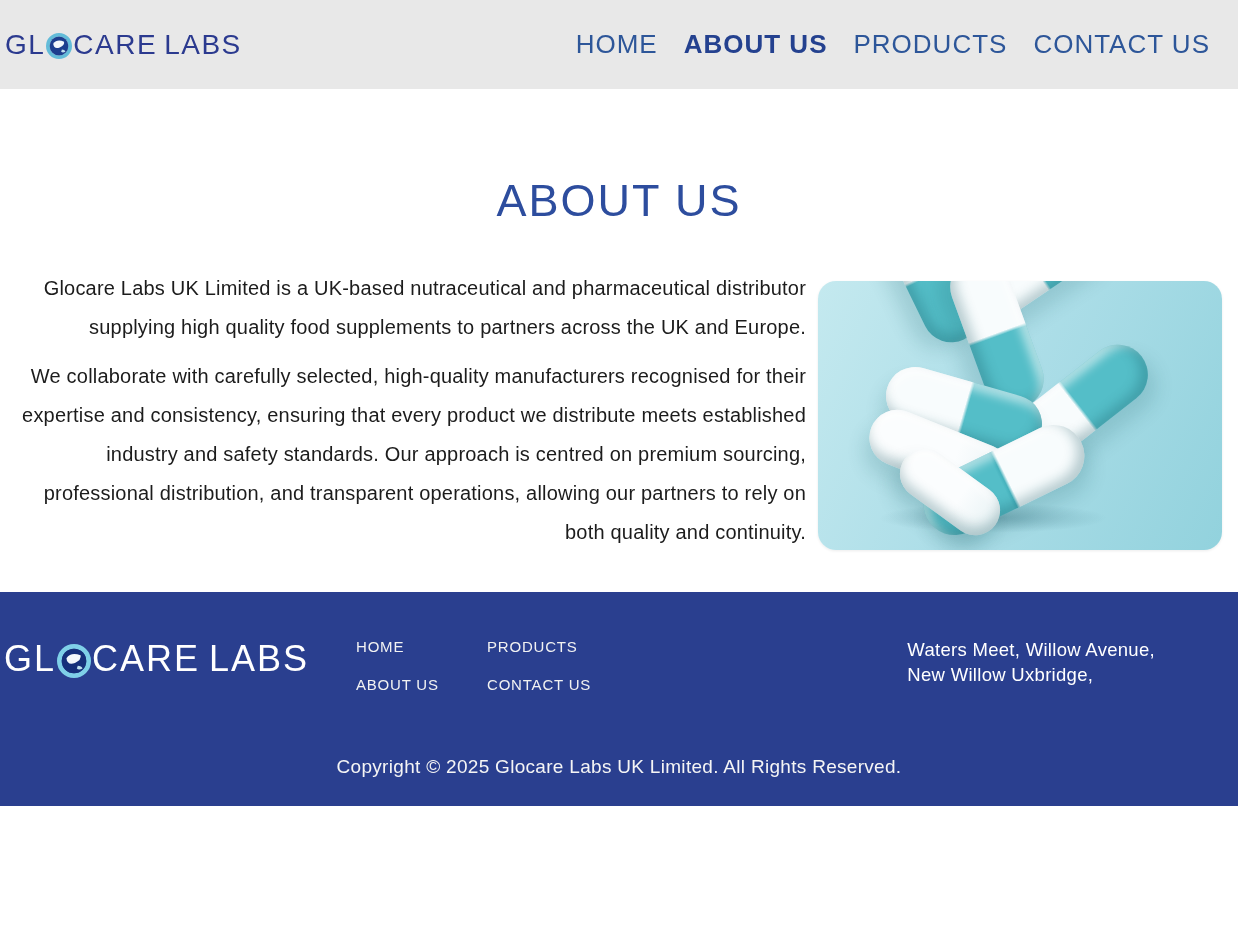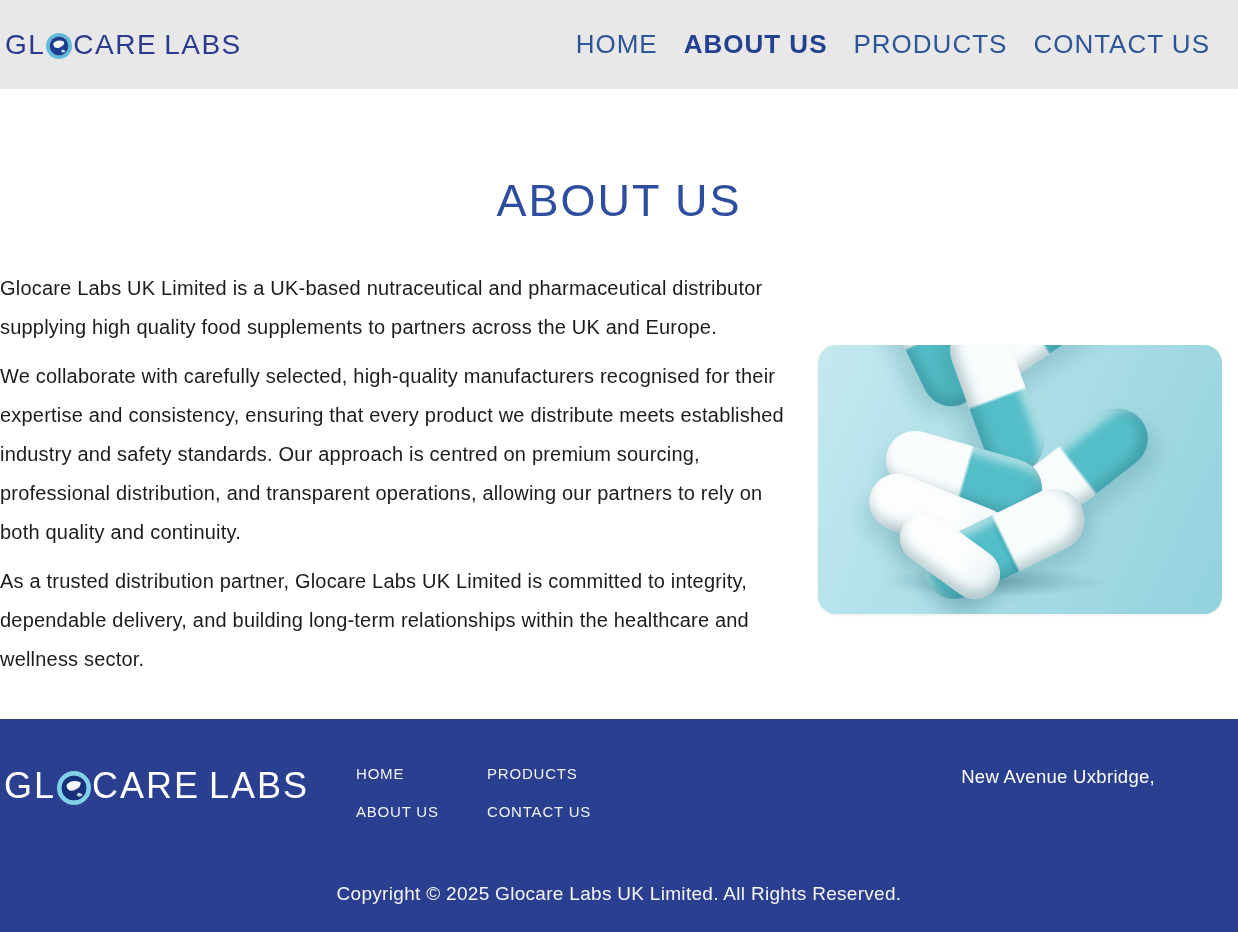--- a/index.html
+++ b/index.html
@@ -50,21 +50,21 @@
   .content-row {
     display: flex;
     align-items: center;
     margin-top: 42px;
     padding-right: 5px;
   }
   .text-col { width: 806px; flex: none; }
   .text-col p {
     font-size: 20px;
     line-height: 39px;
-    text-align: left;
+    text-align: right;
     color: #1c1c1c;
     margin-bottom: 10px;
     letter-spacing: 0.2px;
   }
   .image-col { flex: 1; display: flex; justify-content: center; }
 
   
   .capsule-box {
     position: relative;
     width: 404px;
@@ -166,21 +166,20 @@
   </nav>
 </header>
 
 <main>
   <h1 class="page-title">ABOUT US</h1>
 
   <div class="content-row">
     <div class="text-col">
       <p>Glocare Labs UK Limited is a UK-based nutraceutical and pharmaceutical distributor supplying high quality food supplements to partners across the UK and Europe.</p>
       <p>We collaborate with carefully selected, high-quality manufacturers recognised for their expertise and consistency, ensuring that every product we distribute meets established industry and safety standards. Our approach is centred on premium sourcing, professional distribution, and transparent operations, allowing our partners to rely on both quality and continuity.</p>
-      <p>As a trusted distribution partner, Glocare Labs UK Limited is committed to integrity, dependable delivery, and building long-term relationships within the healthcare and wellness sector.</p>
     </div>
 
     <div class="image-col">
       <div class="capsule-box">
 
         <div class="capsule cap-wt" style="left:38px; top:-38px; width:150px; height:58px; transform:rotate(64deg);"></div>
         <div class="capsule cap-wt" style="left:140px; top:-42px; width:150px; height:56px; transform:rotate(-34deg);"></div>
         <div class="capsule cap-wt" style="left:100px; top:22px; width:158px; height:60px; transform:rotate(70deg);"></div>
         <div class="capsule cap-wt" style="left:176px; top:96px; width:165px; height:60px; transform:rotate(-38deg);"></div>
         <div class="capsule cap-wt" style="left:66px; top:100px; width:160px; height:58px; transform:rotate(16deg);"></div>
@@ -212,18 +211,19 @@
         <a href="#">HOME</a>
         <a href="#">ABOUT US</a>
       </div>
       <div class="col">
         <a href="#">PRODUCTS</a>
         <a href="#">CONTACT US</a>
       </div>
     </nav>
 
     <address class="footer-address">
-      <div>New Avenue Uxbridge,</div>
+      <div>Waters Meet, Willow Avenue,</div>
+      <div>New Willow Uxbridge,</div>
     </address>
   </div>
 
   <div class="footer-copyright">Copyright © 2025 Glocare Labs UK Limited. All Rights Reserved.</div>
 </footer>
 
 </body></html>

